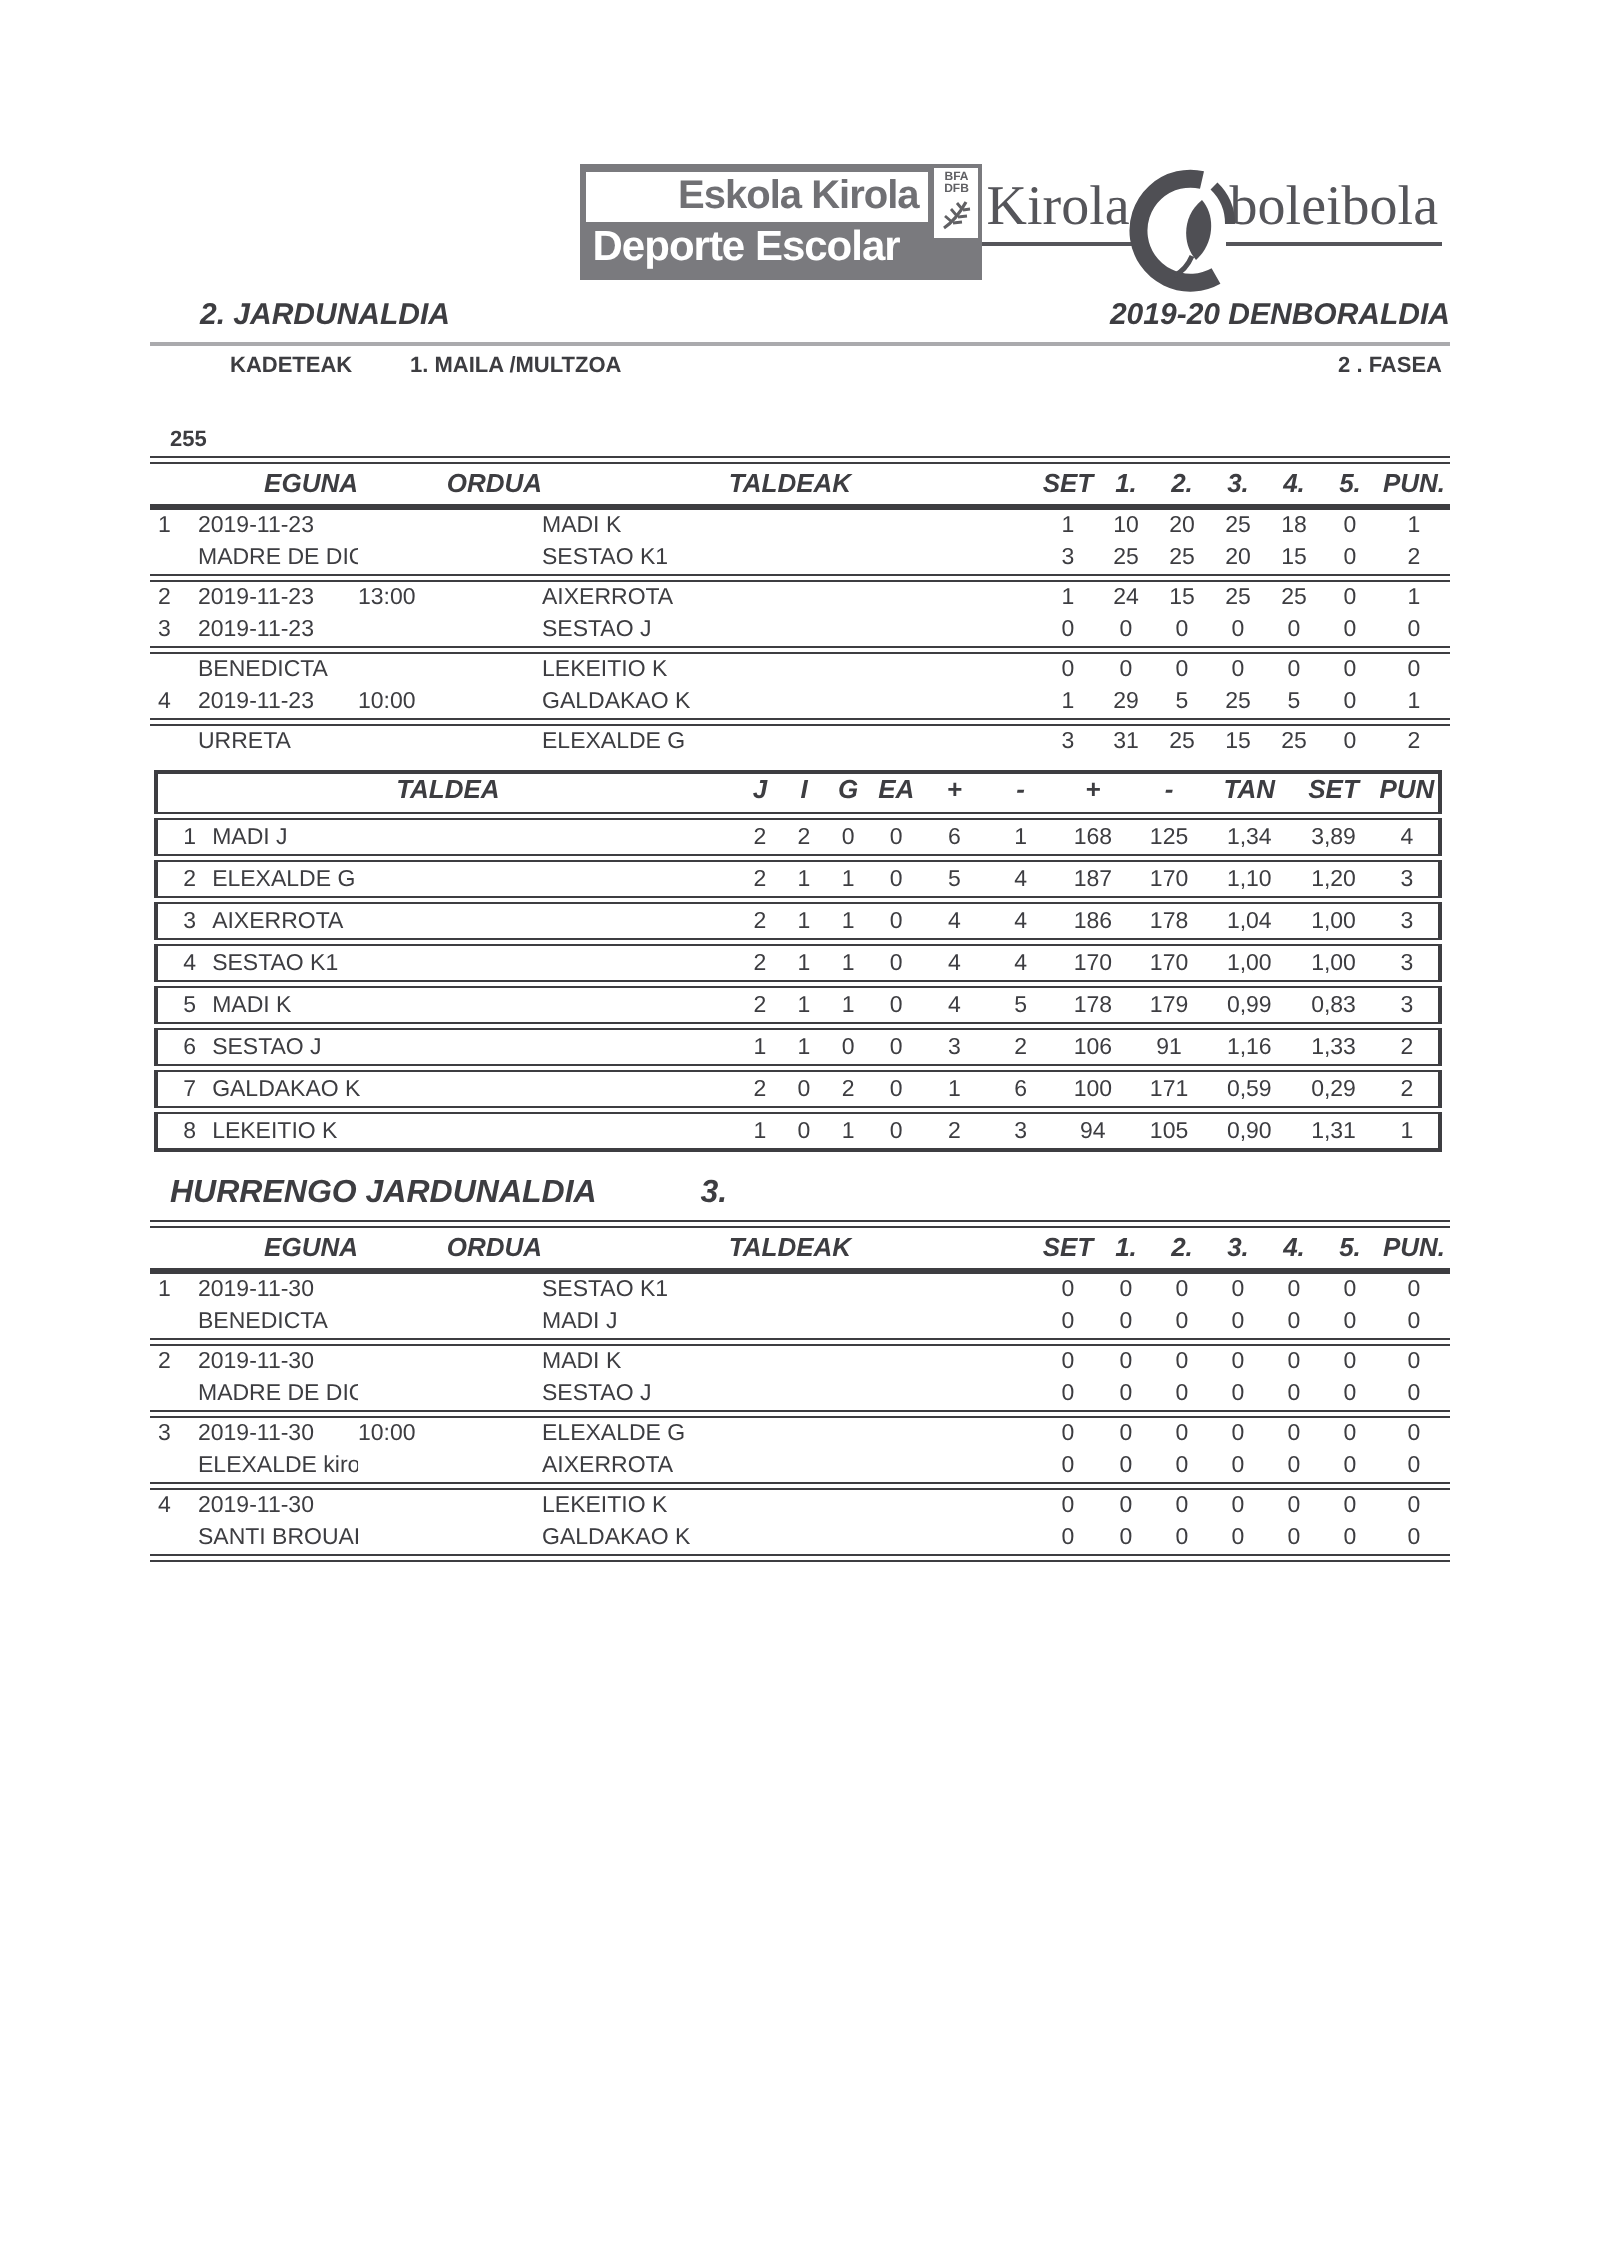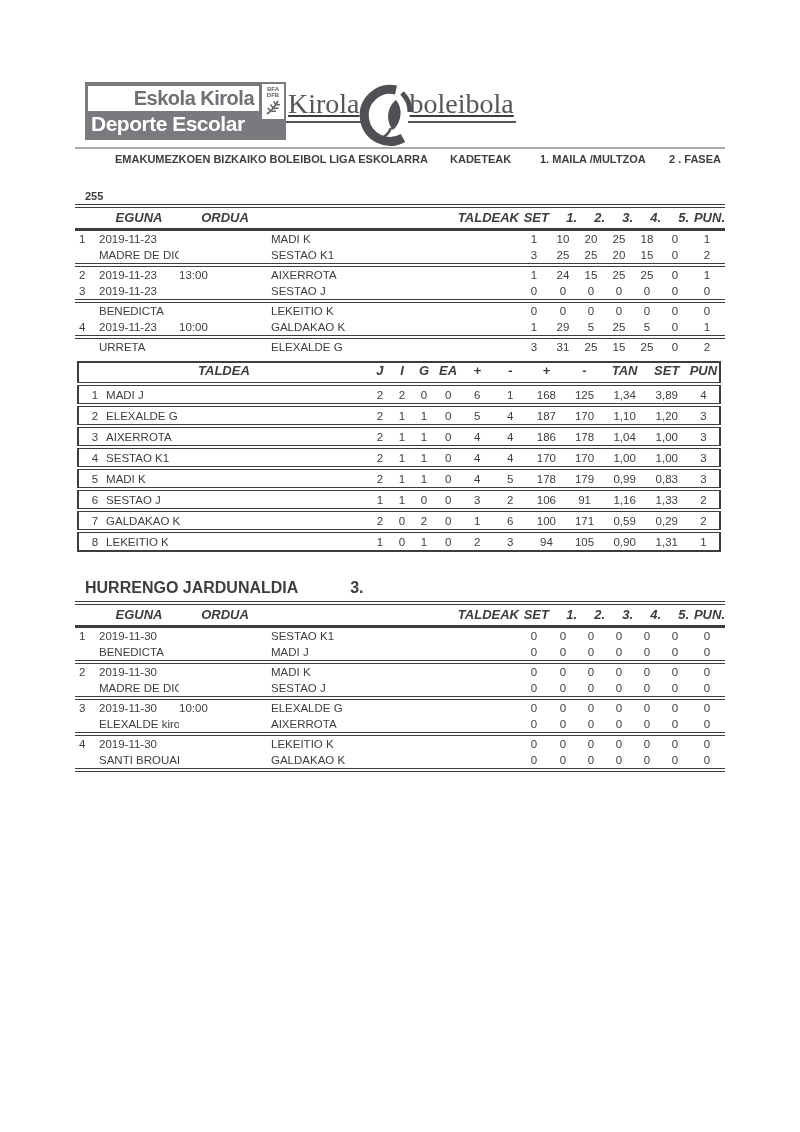--- a/index.html
+++ b/index.html
@@ -1,21 +1,21 @@
 <!DOCTYPE html>
 <html><head>
 <meta charset="utf-8">
 <style>
   html,body { margin:0; padding:0; background:#ffffff; }
   .page { position:relative; width:800px; height:1132px; background:#ffffff;
           font-family:"Liberation Sans", sans-serif; color:#3d3d41; overflow:hidden; }
   .content { position:absolute; left:75px; top:82px; width:650px; }
 
   
-  .logos { display:flex; justify-content:flex-start; align-items:flex-start; height:60px;text-decoration:underline; }
+  .logos { display:flex; justify-content:flex-end; align-items:flex-start; height:60px; }
   .ek { position:relative; margin-left:10px; width:201px; height:58px; background:#7a7a7e; flex:0 0 auto; }
   .ek-box1 { position:absolute; left:3px; top:4px; width:171px; height:25px; background:#ffffff;
              display:flex; align-items:center; justify-content:flex-end; padding-right:5px;
              font-weight:bold; font-size:20px; color:#707074; letter-spacing:-0.5px; box-sizing:border-box;}
   .ek-box2 { position:absolute; left:6px; top:30px; font-weight:bold; font-size:21px; color:#ffffff; letter-spacing:-0.5px; }
   .ek-badge { position:absolute; right:2px; top:2px; width:22px; height:35px; background:#ffffff; text-align:center; }
   .ek-badge .bt { font-size:6px; font-weight:bold; color:#606064; line-height:6px; }
   .ek-badge .bt:first-child { margin-top:2px; }
 
   .bz { display:flex; align-items:flex-start; margin-right:4px; position:relative; top:6px;
@@ -32,22 +32,22 @@
                 font-size:11px; font-weight:bold; white-space:nowrap; }
   .lb-code  { width:40px; padding-left:10px; box-sizing:border-box;margin-top:37px; }
   .lb-name  { width:335px; }
   .lb-cat   { width:90px; }
   .lb-div   { width:122px; }
   .lb-phase { flex:1; text-align:right; padding-right:4px; }
 
   
   table.match { width:650px; border-collapse:collapse; table-layout:fixed; }
   table.match thead th { border-top:4px double #3d3d41; border-bottom:3px solid #3d3d41;
-                         font-style:italic; font-weight:bold; font-size:13px; padding:2px 0 3px 0; text-align:right; }
-  table.match thead th.h-left { text-align:center; }
+                         font-style:italic; font-weight:bold; font-size:13px; padding:2px 0 3px 0; text-align:center; }
+  table.match thead th.h-left { text-align:right; }
   table.match td { font-size:11.5px; padding:1px 0 2px 0; text-align:center; height:13px;
                    white-space:nowrap; overflow:hidden; }
   table.match td.c-num  { text-align:left; padding-left:4px; }
   table.match td.c-c1   { text-align:left; }
   table.match td.c-c2   { text-align:left; }
   table.match td.c-team { text-align:left; }
   table.match tbody tr:nth-child(even) td { border-bottom:4px double #3d3d41; }
 
   
   table.stand { width:644px; margin-top:6px; margin-left:2px; border-collapse:collapse;
@@ -56,21 +56,21 @@
   table.stand th.st-title  { text-align:left; padding-left:12px; font-size:13.5px; }
   table.stand tr.cols-row th { border-bottom:4px double #3d3d41; padding:0 0 4px 0; }
   table.stand th.st-taldea { text-align:center; padding-left:170px; }
   table.stand td { font-size:11.5px; text-align:center; padding:2px 0 2px 0; height:13px;
                    border-bottom:4px double #3d3d41; white-space:nowrap; overflow:hidden; }
   table.stand td.st-rank { text-align:right; padding-right:2px; }
   table.stand td.st-team { text-align:left; padding-left:6px; }
   table.stand tbody tr:last-child td { border-bottom:none; }
 
   
-  .next-title { margin-top:27px; padding-left:10px; font-weight:bold; font-size:16px; }
+  .next-title { margin-top:12px; padding-left:10px; font-weight:bold; font-style:italic; font-size:16px; }
   .next-title .nr { margin-left:48px; }
   .next-table-wrap { margin-top:4px; }
 </style>
 </head>
 <body>
 
 <div class="page">
   <div class="content">
 
     <div class="logos">
@@ -96,24 +96,27 @@
             <path d="M41 8 A 26 26 0 1 0 48 56" stroke="#4f4f54" stroke-width="9" fill="none"></path>
             <path d="M47 11 A 26 26 0 0 1 55 30" stroke="#4f4f54" stroke-width="5" fill="none"></path>
             <path d="M41 18 C 31 26 31 40 38 48 C 47 40 48 26 41 18 Z" fill="#4f4f54"></path>
             <path d="M36 46 Q 33 53 27 56" stroke="#4f4f54" stroke-width="2.5" fill="none"></path>
           </svg>
         </span>
         <span class="word">boleibola</span>
       </div>
     </div>
 
+    <div class="round-row">
+      <span>2. JARDUNALDIA</span>
+      <span>2019-20 DENBORALDIA</span>
+    </div>
 
     <div class="league-bar">
       <span class="lb-code">255</span>
-      <span class="lb-name">EMAKUMEZKOEN BIZKAIKO BOLEIBOL LIGA ESKOLARRA</span>
       <span class="lb-cat">KADETEAK</span>
       <span class="lb-div">1. MAILA /MULTZOA</span>
       <span class="lb-phase">2 . FASEA</span>
     </div>
 
     <table class="match">
       <colgroup>
         <col style="width:24px">
           <col style="width:80px">
           <col style="width:92px">

